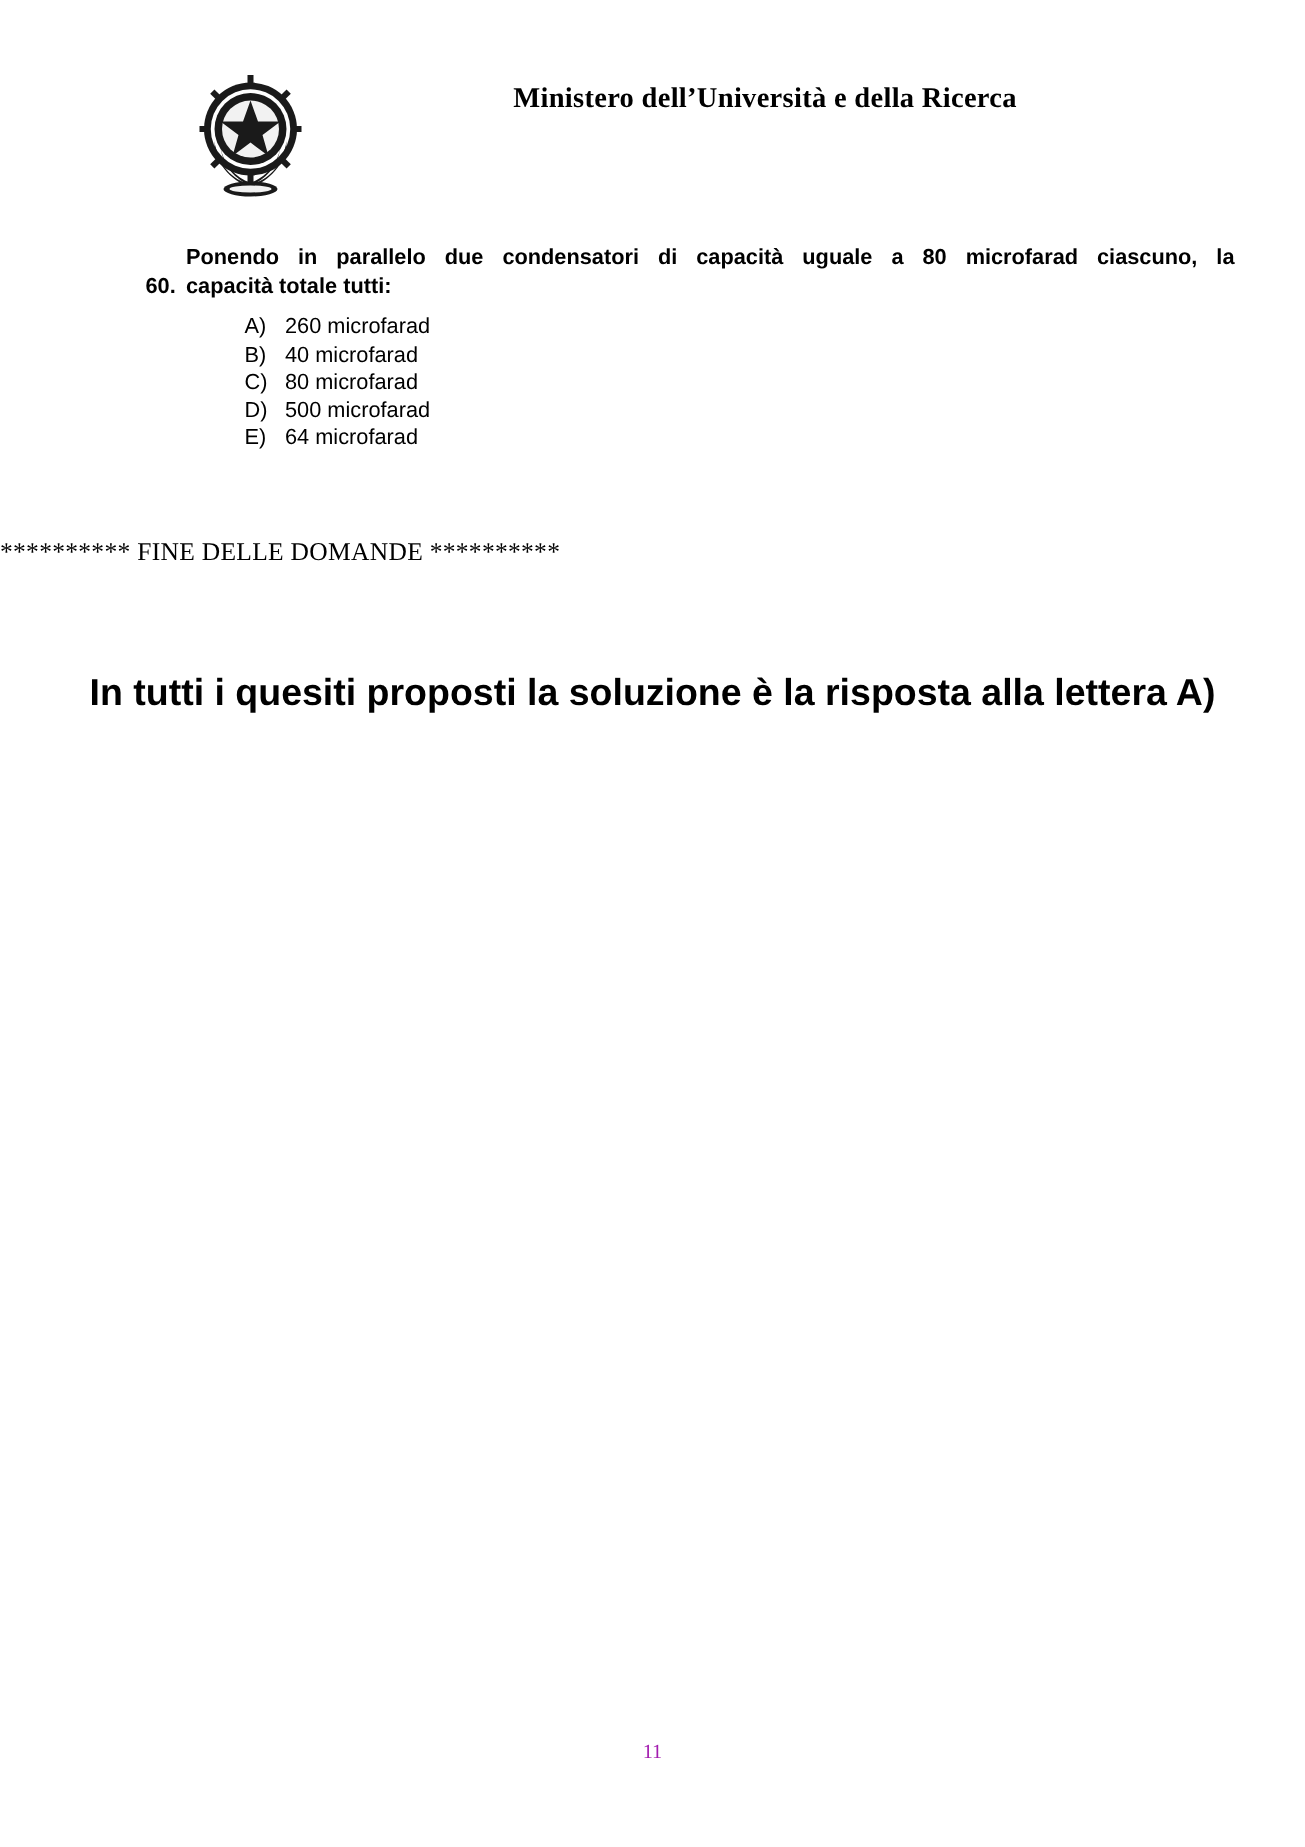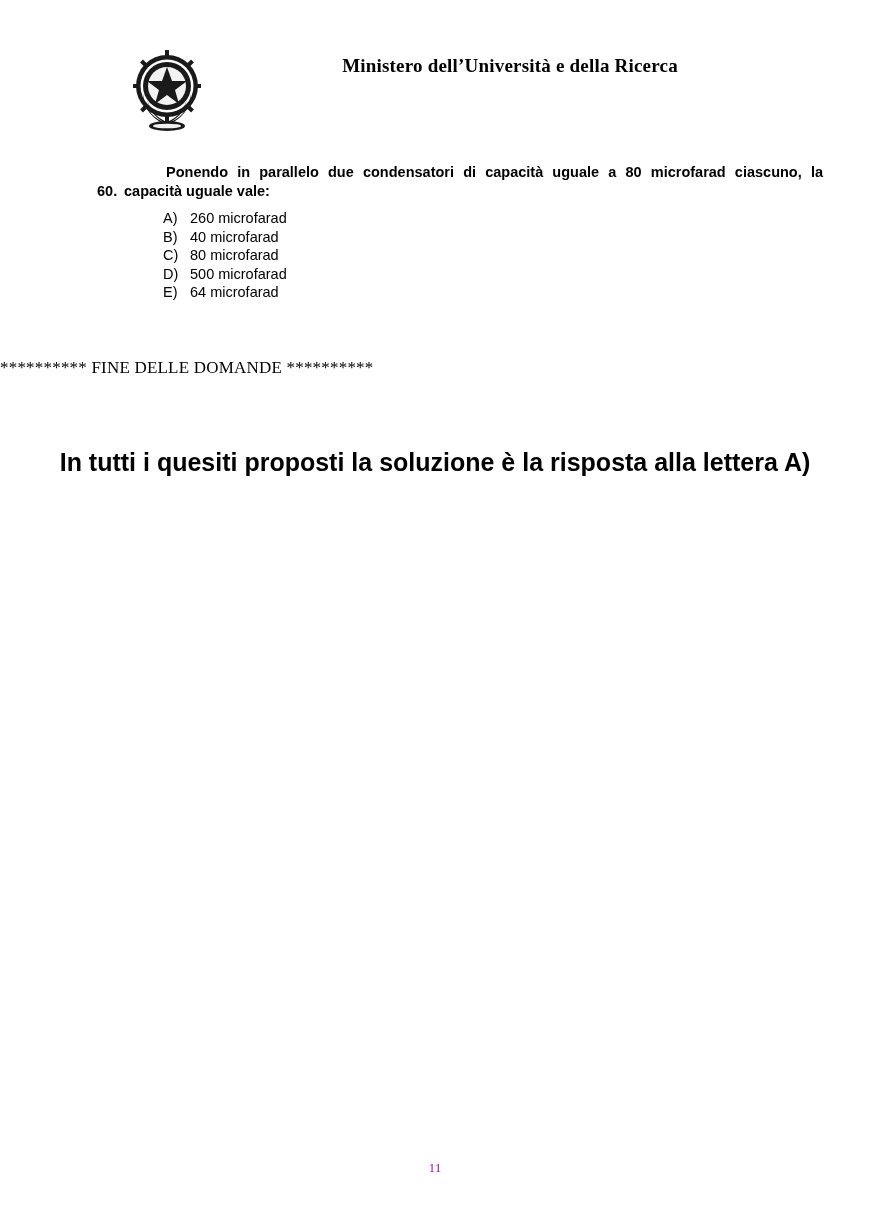--- a/index.html
+++ b/index.html
@@ -77,21 +77,20 @@
     font-size: 14.5px;
     line-height: 19px;
     text-align: justify;
     width: 699px;
   }
   .q-text .line1 {
     display: block;
     text-align: justify;
     text-align-last: justify;
     white-space: nowrap;
-    margin-left: 42px;
   }
   .q-text .line2 {
     display: block;
   }
 
   .answers {
     margin-top: 8px;
     margin-left: 66px;
   }
   .answer-row {
@@ -190,21 +189,21 @@
       <ellipse cx="34" cy="80" rx="14" ry="2.3" fill="#f2f2f2"></ellipse>
     </svg>
     <div class="header-title">Ministero dell’Università e della Ricerca</div>
   </div>
 
   <div class="question-block">
     <div class="q-row">
       <div class="q-number">60.</div>
       <div class="q-text">
         <span class="line1">Ponendo in parallelo due condensatori di capacità uguale a 80 microfarad ciascuno, la</span>
-        <span class="line2">capacità uguale vale:</span>
+        <span class="line2">capacità totale tutti:</span>
       </div>
     </div>
 
     <div class="answers">
       <div class="answer-row">
         <span class="answer-letter">A)</span>
         <span class="answer-text">260 microfarad</span>
       </div>
       <div class="answer-row">
         <span class="answer-letter">B)</span>

